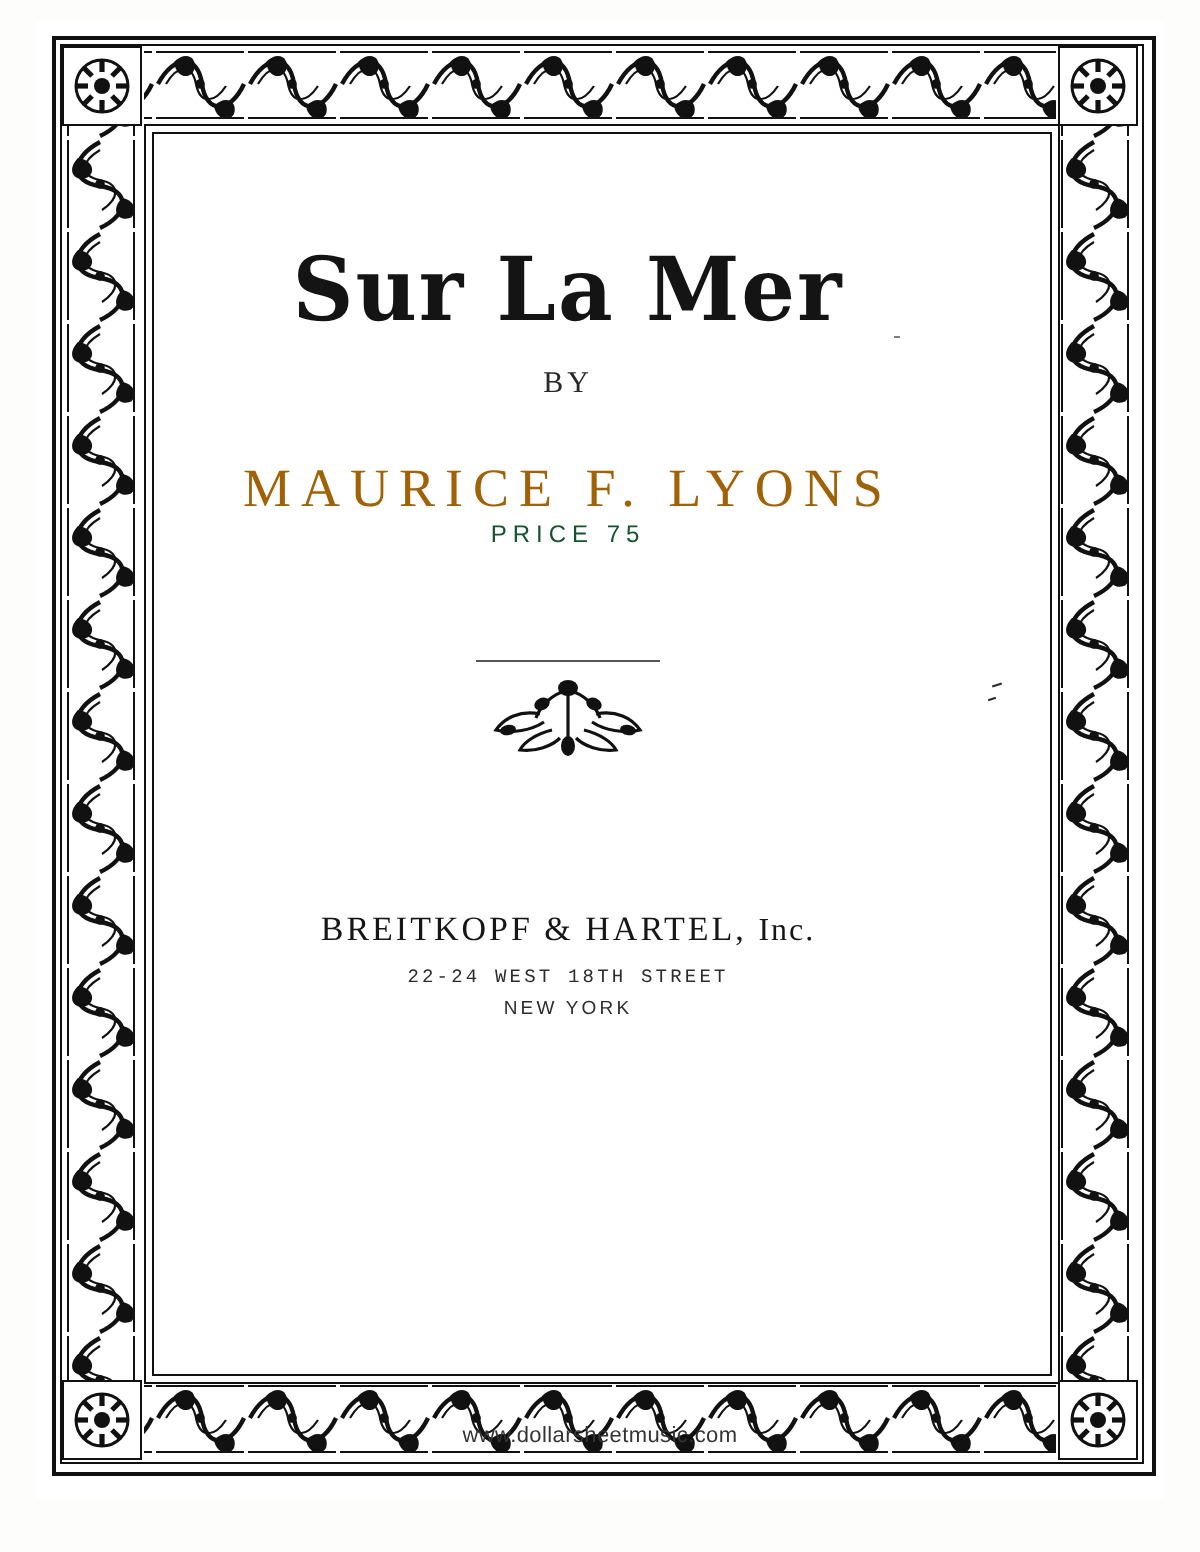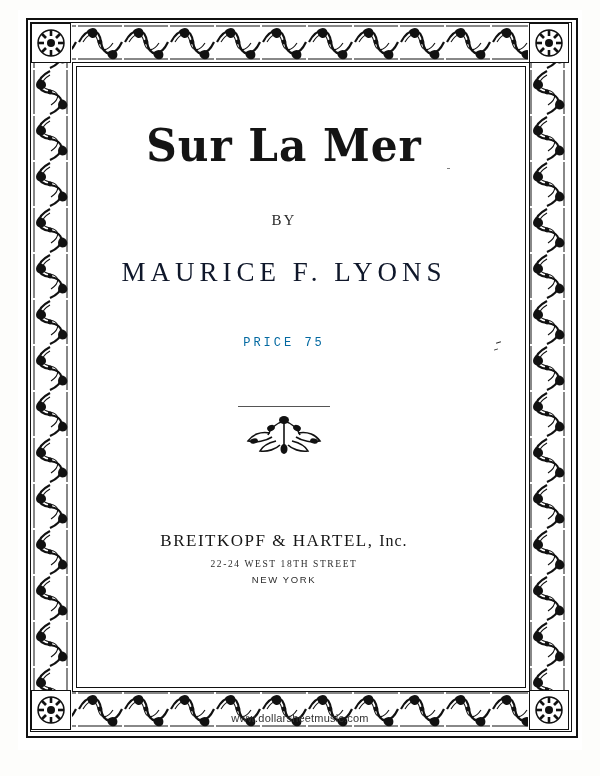--- a/index.html
+++ b/index.html
@@ -113,49 +113,48 @@
     font-weight: bold;
     font-size: 44px;
     letter-spacing: 1px;
     color: #141414;
     line-height: 1;
     font-style: normal;
     transform: scaleX(0.96);
   }
 
   .by {
-    margin-top: 44px;
+    margin-top: 16px;
     font-size: 15px;
     letter-spacing: 2px;
     color: #2a2a2a;
     font-family: "Liberation Serif", serif;
   }
 
   .composer {
     margin-top: 28px;
     font-size: 27px;
     letter-spacing: 5px;
-    color: #0f172a;
+    color: #a16207;
     font-family: "Liberation Serif", serif;
   }
 
   .instrument {
     margin-top: 42px;
     font-size: 19px;
     letter-spacing: 2.5px;
     color: #1e1e1e;
     font-family: "Liberation Serif", serif;
   }
 
   .price {
-    margin-top: 48px;
     font-size: 12px;
     letter-spacing: 3px;
-    color: #0369a1;
-    font-family: Liberation Mono, monospace;
+    color: #14532d;
+    font-family: Liberation Sans, sans-serif;
   }
 
   .rule {
     width: 92px;
     height: 0;
     border-top: 1px solid #555;
     margin: 56px auto 0 auto;
   }
 
   .flourish {
@@ -172,21 +171,21 @@
   }
   .publisher .suffix {
     font-size: 16px;
     letter-spacing: 1px;
   }
   .address {
     margin-top: 8px;
     font-size: 9.5px;
     letter-spacing: 1.6px;
     color: #2c2c2c;
-    font-family: Liberation Serif, serif;
+    font-family: Liberation Mono, monospace;
     text-align: center;
   }
   .city {
     margin-top: 5px;
     font-size: 9.5px;
     letter-spacing: 1.6px;
     color: #2c2c2c;
     font-family: Liberation Sans, sans-serif;
   }
 

